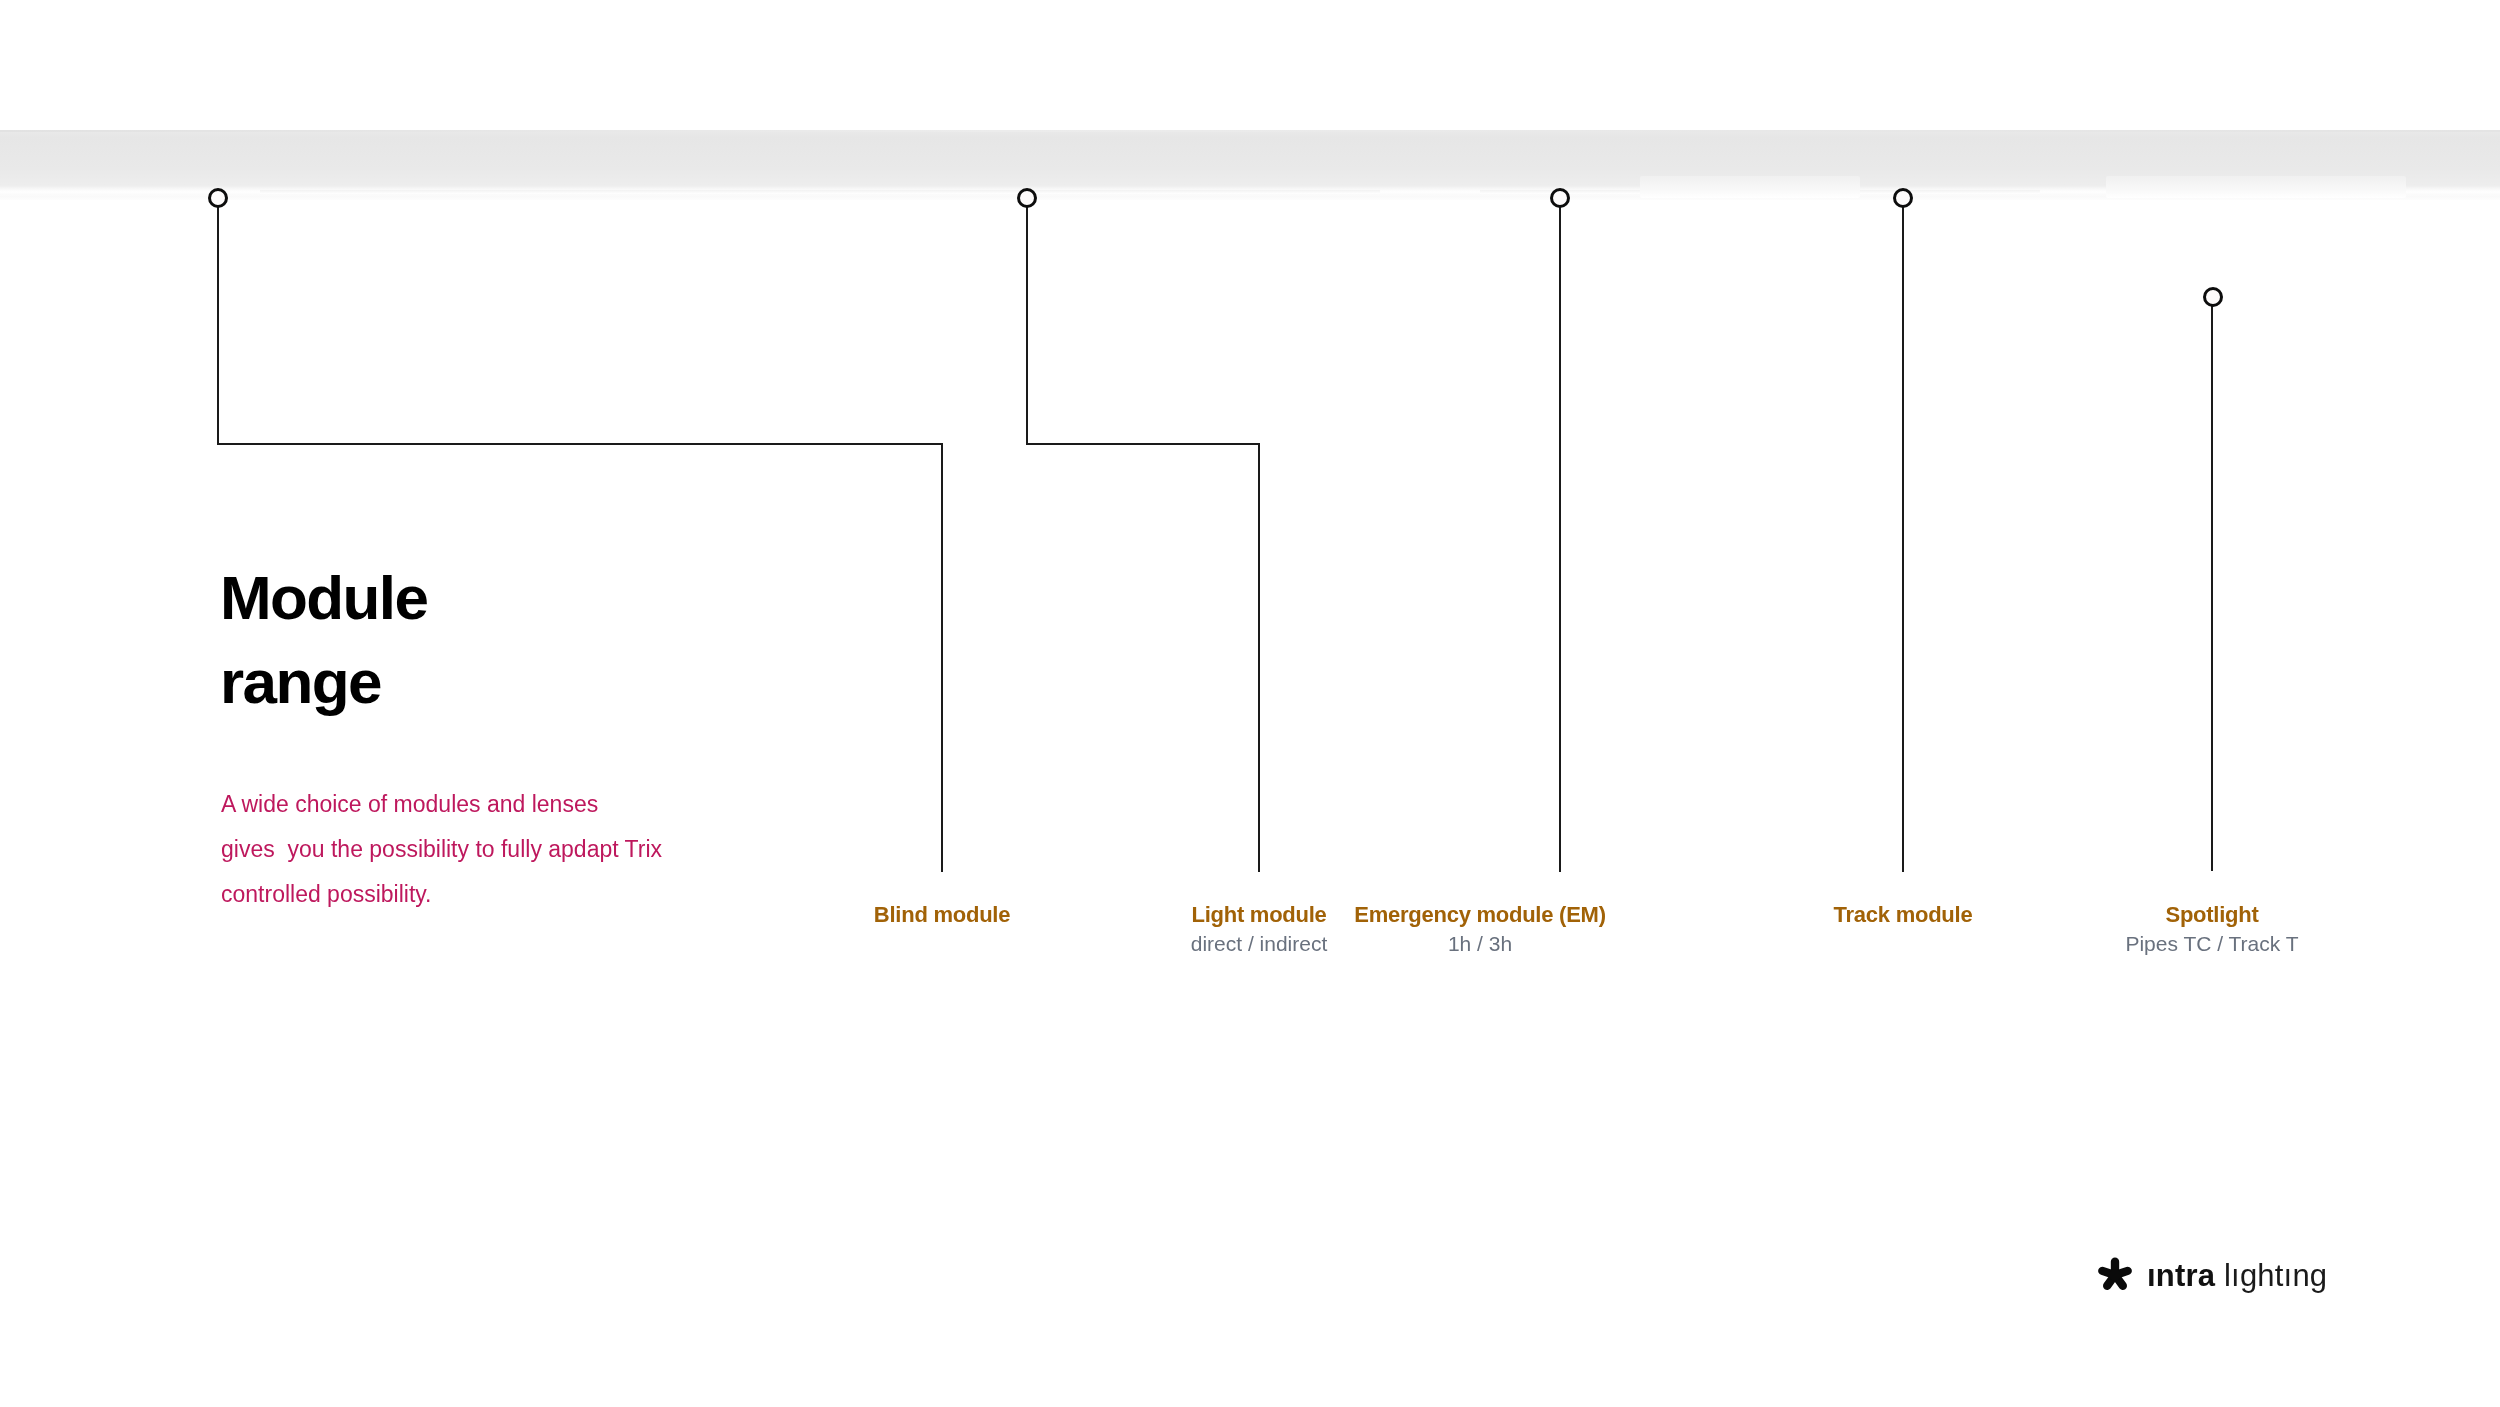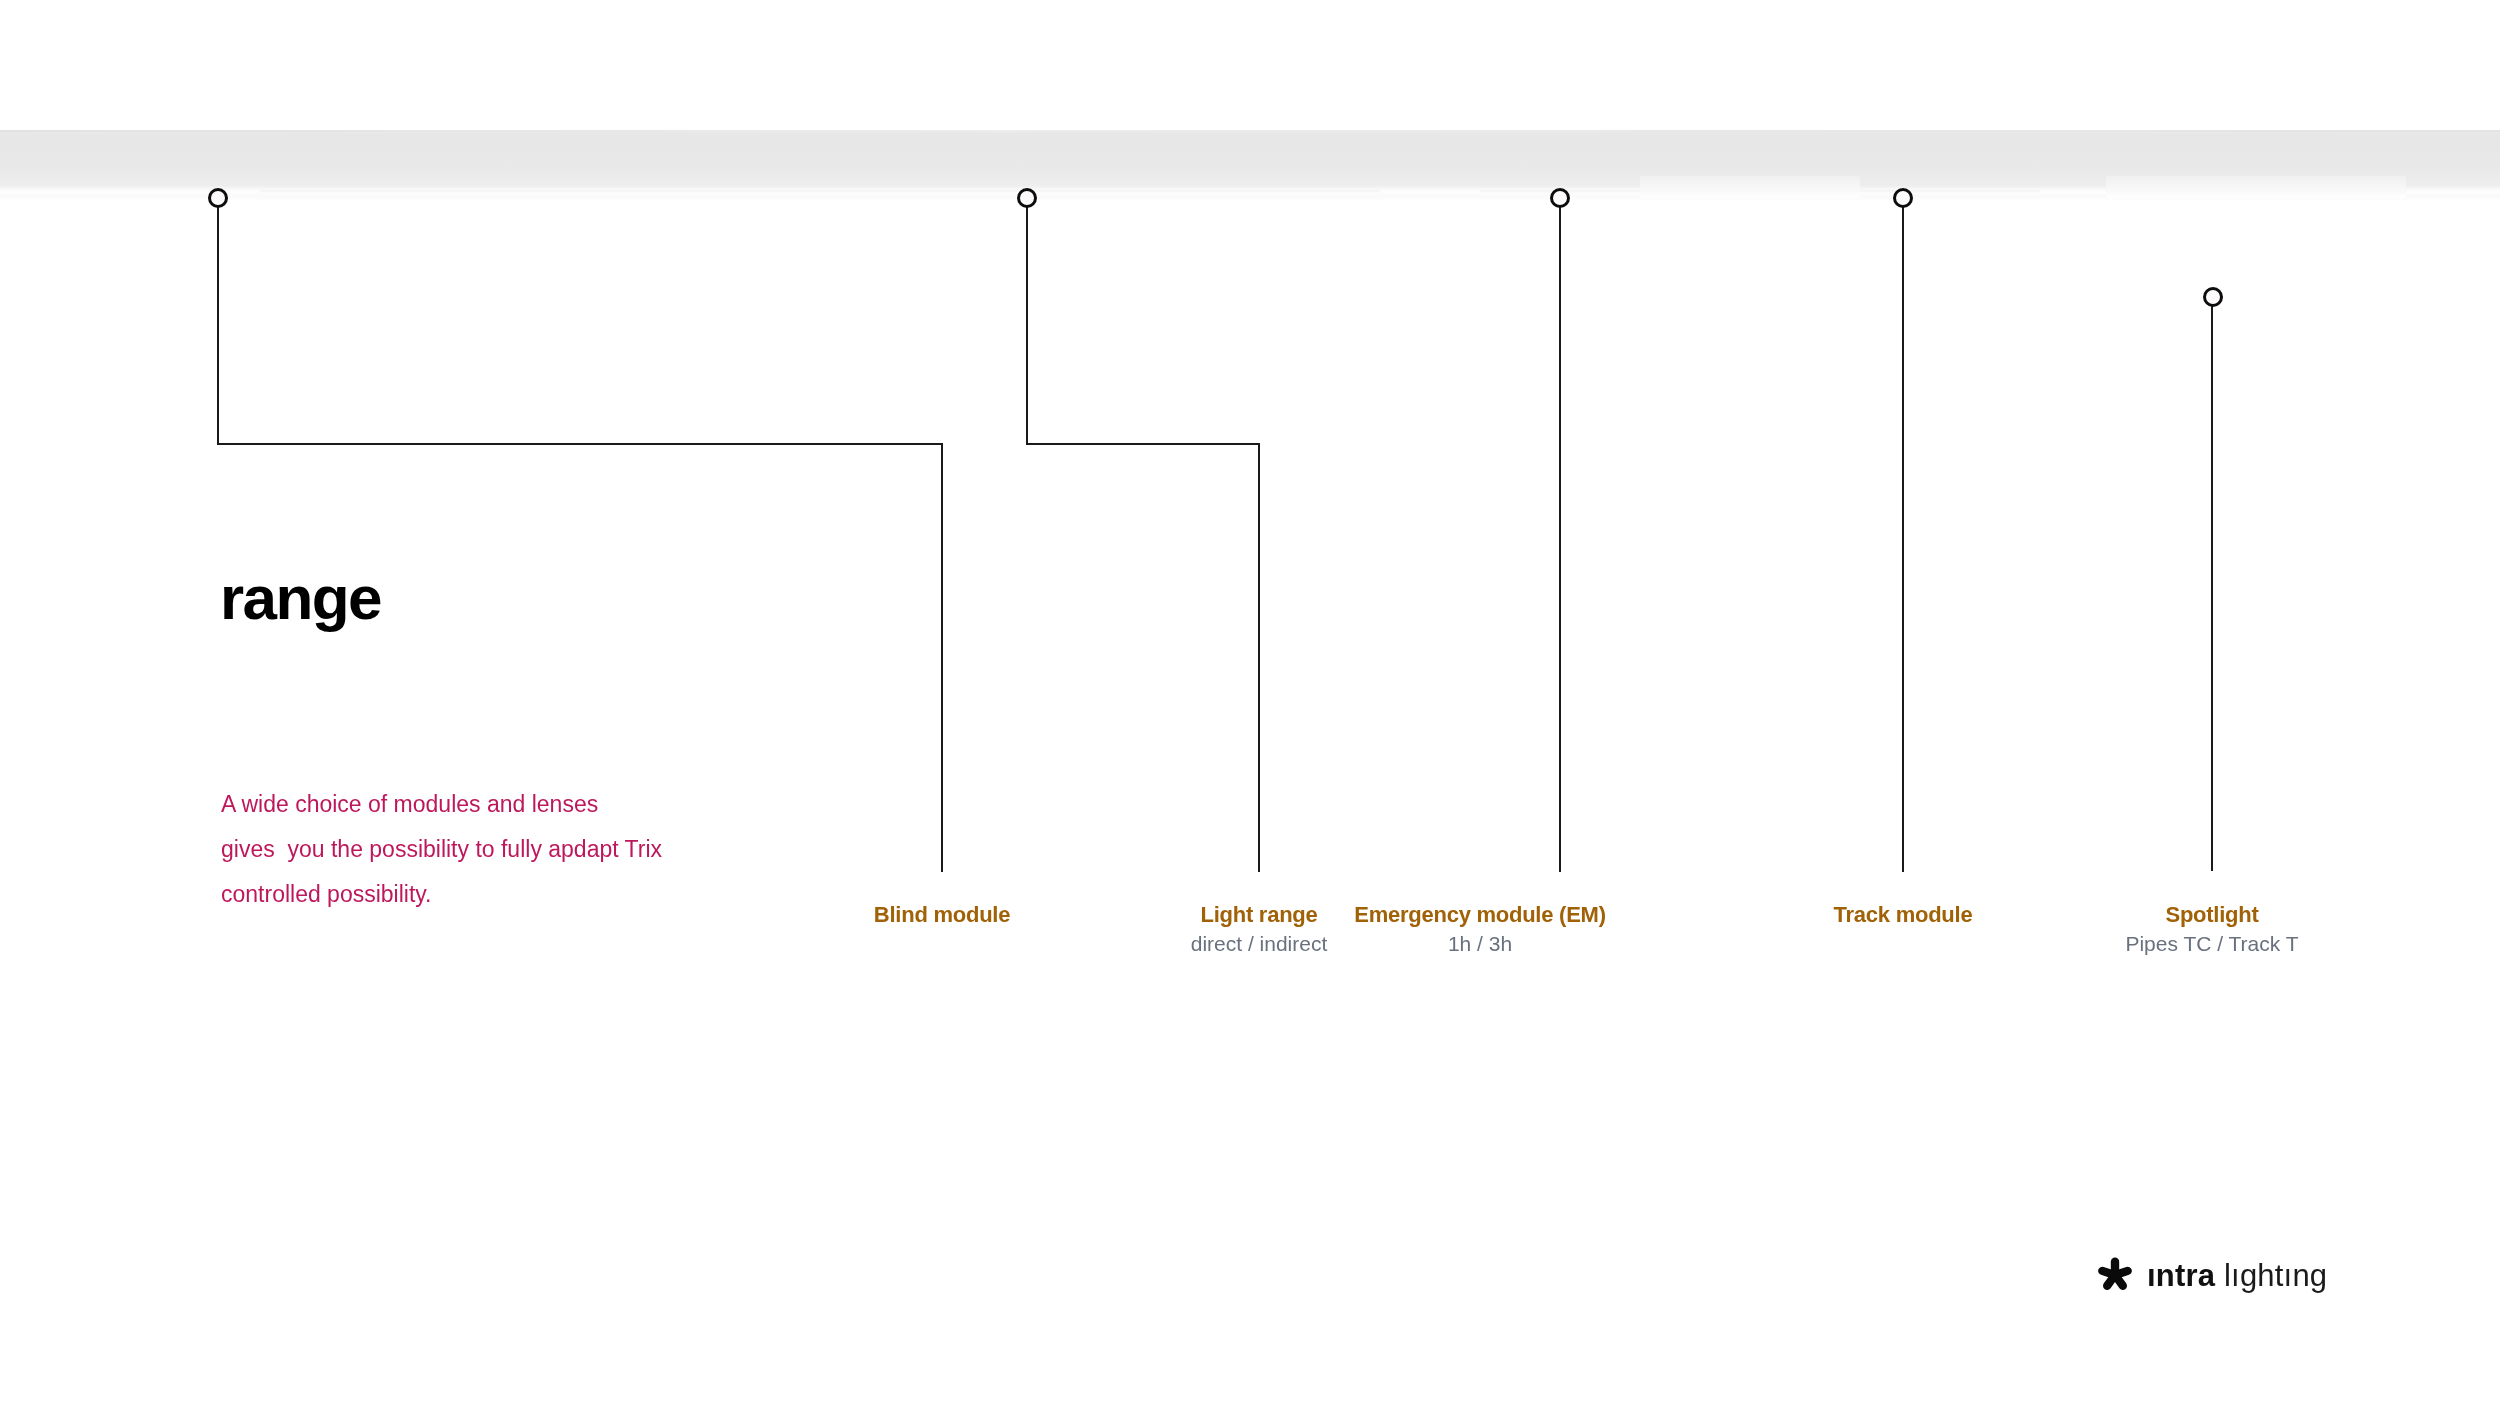--- a/index.html
+++ b/index.html
@@ -197,36 +197,37 @@
   <div class="lead-v" style="left:1559px; top:197px; height:675px;"></div>
   <div class="dot" style="left:1550px; top:188px;"></div>
 
   <div class="lead-v" style="left:1902px; top:197px; height:675px;"></div>
   <div class="dot" style="left:1893px; top:188px;"></div>
 
   <div class="lead-v" style="left:2211px; top:296px; height:575px;"></div>
   <div class="dot" style="left:2203px; top:287px;"></div>
 
   <div class="headline">
+    <span class="hl-line">Module</span>
     <span class="hl-line">range</span>
   </div>
 
   <div class="body-copy">
     <span class="bc-line">A wide choice of modules and lenses</span>
     <span class="bc-line">gives  you the possibility to fully apdapt Trix</span>
     <span class="bc-line">controlled possibility.</span>
   </div>
 
   <div class="callout" style="left:942px;">
     <span class="co-title">Blind module</span>
 
   </div>
 
   <div class="callout" style="left:1259px;">
-    <span class="co-title">Light range</span>
+    <span class="co-title">Light module</span>
     <span class="co-sub">direct / indirect</span>
   </div>
 
   <div class="callout" style="left:1480px;">
     <span class="co-title">Emergency module (EM)</span>
     <span class="co-sub">1h / 3h</span>
   </div>
 
   <div class="callout" style="left:1903px;">
     <span class="co-title">Track module</span>

